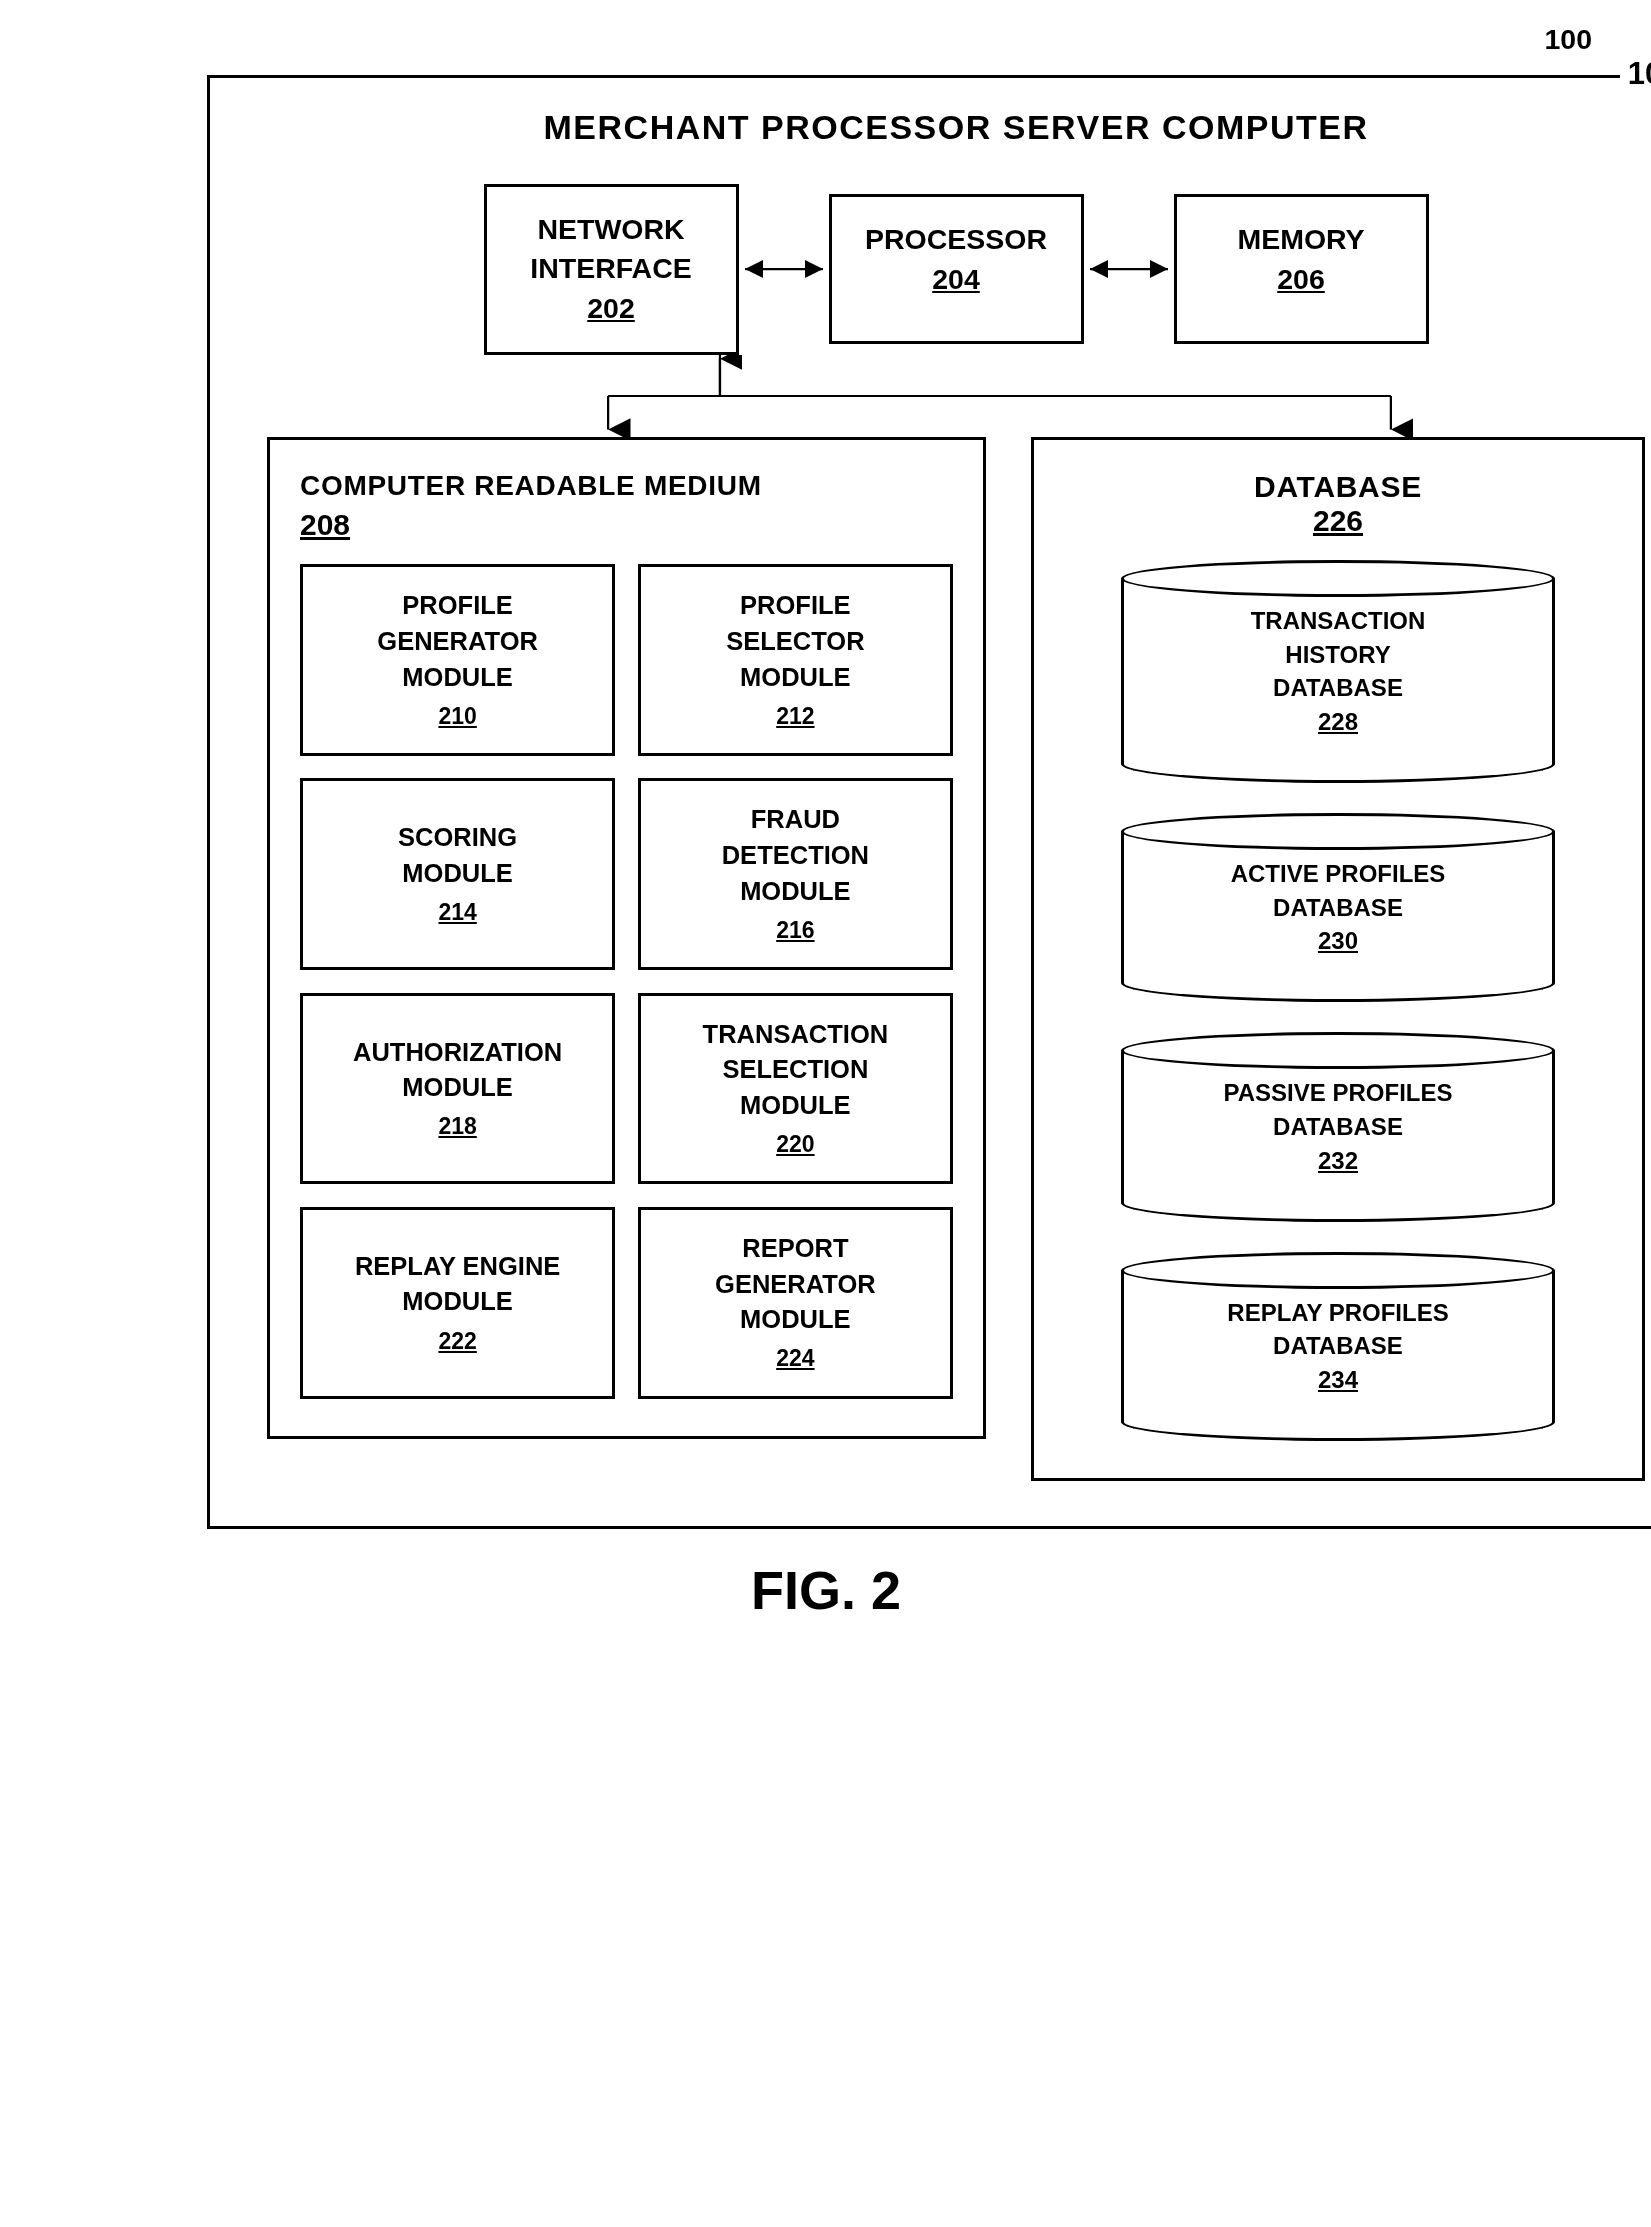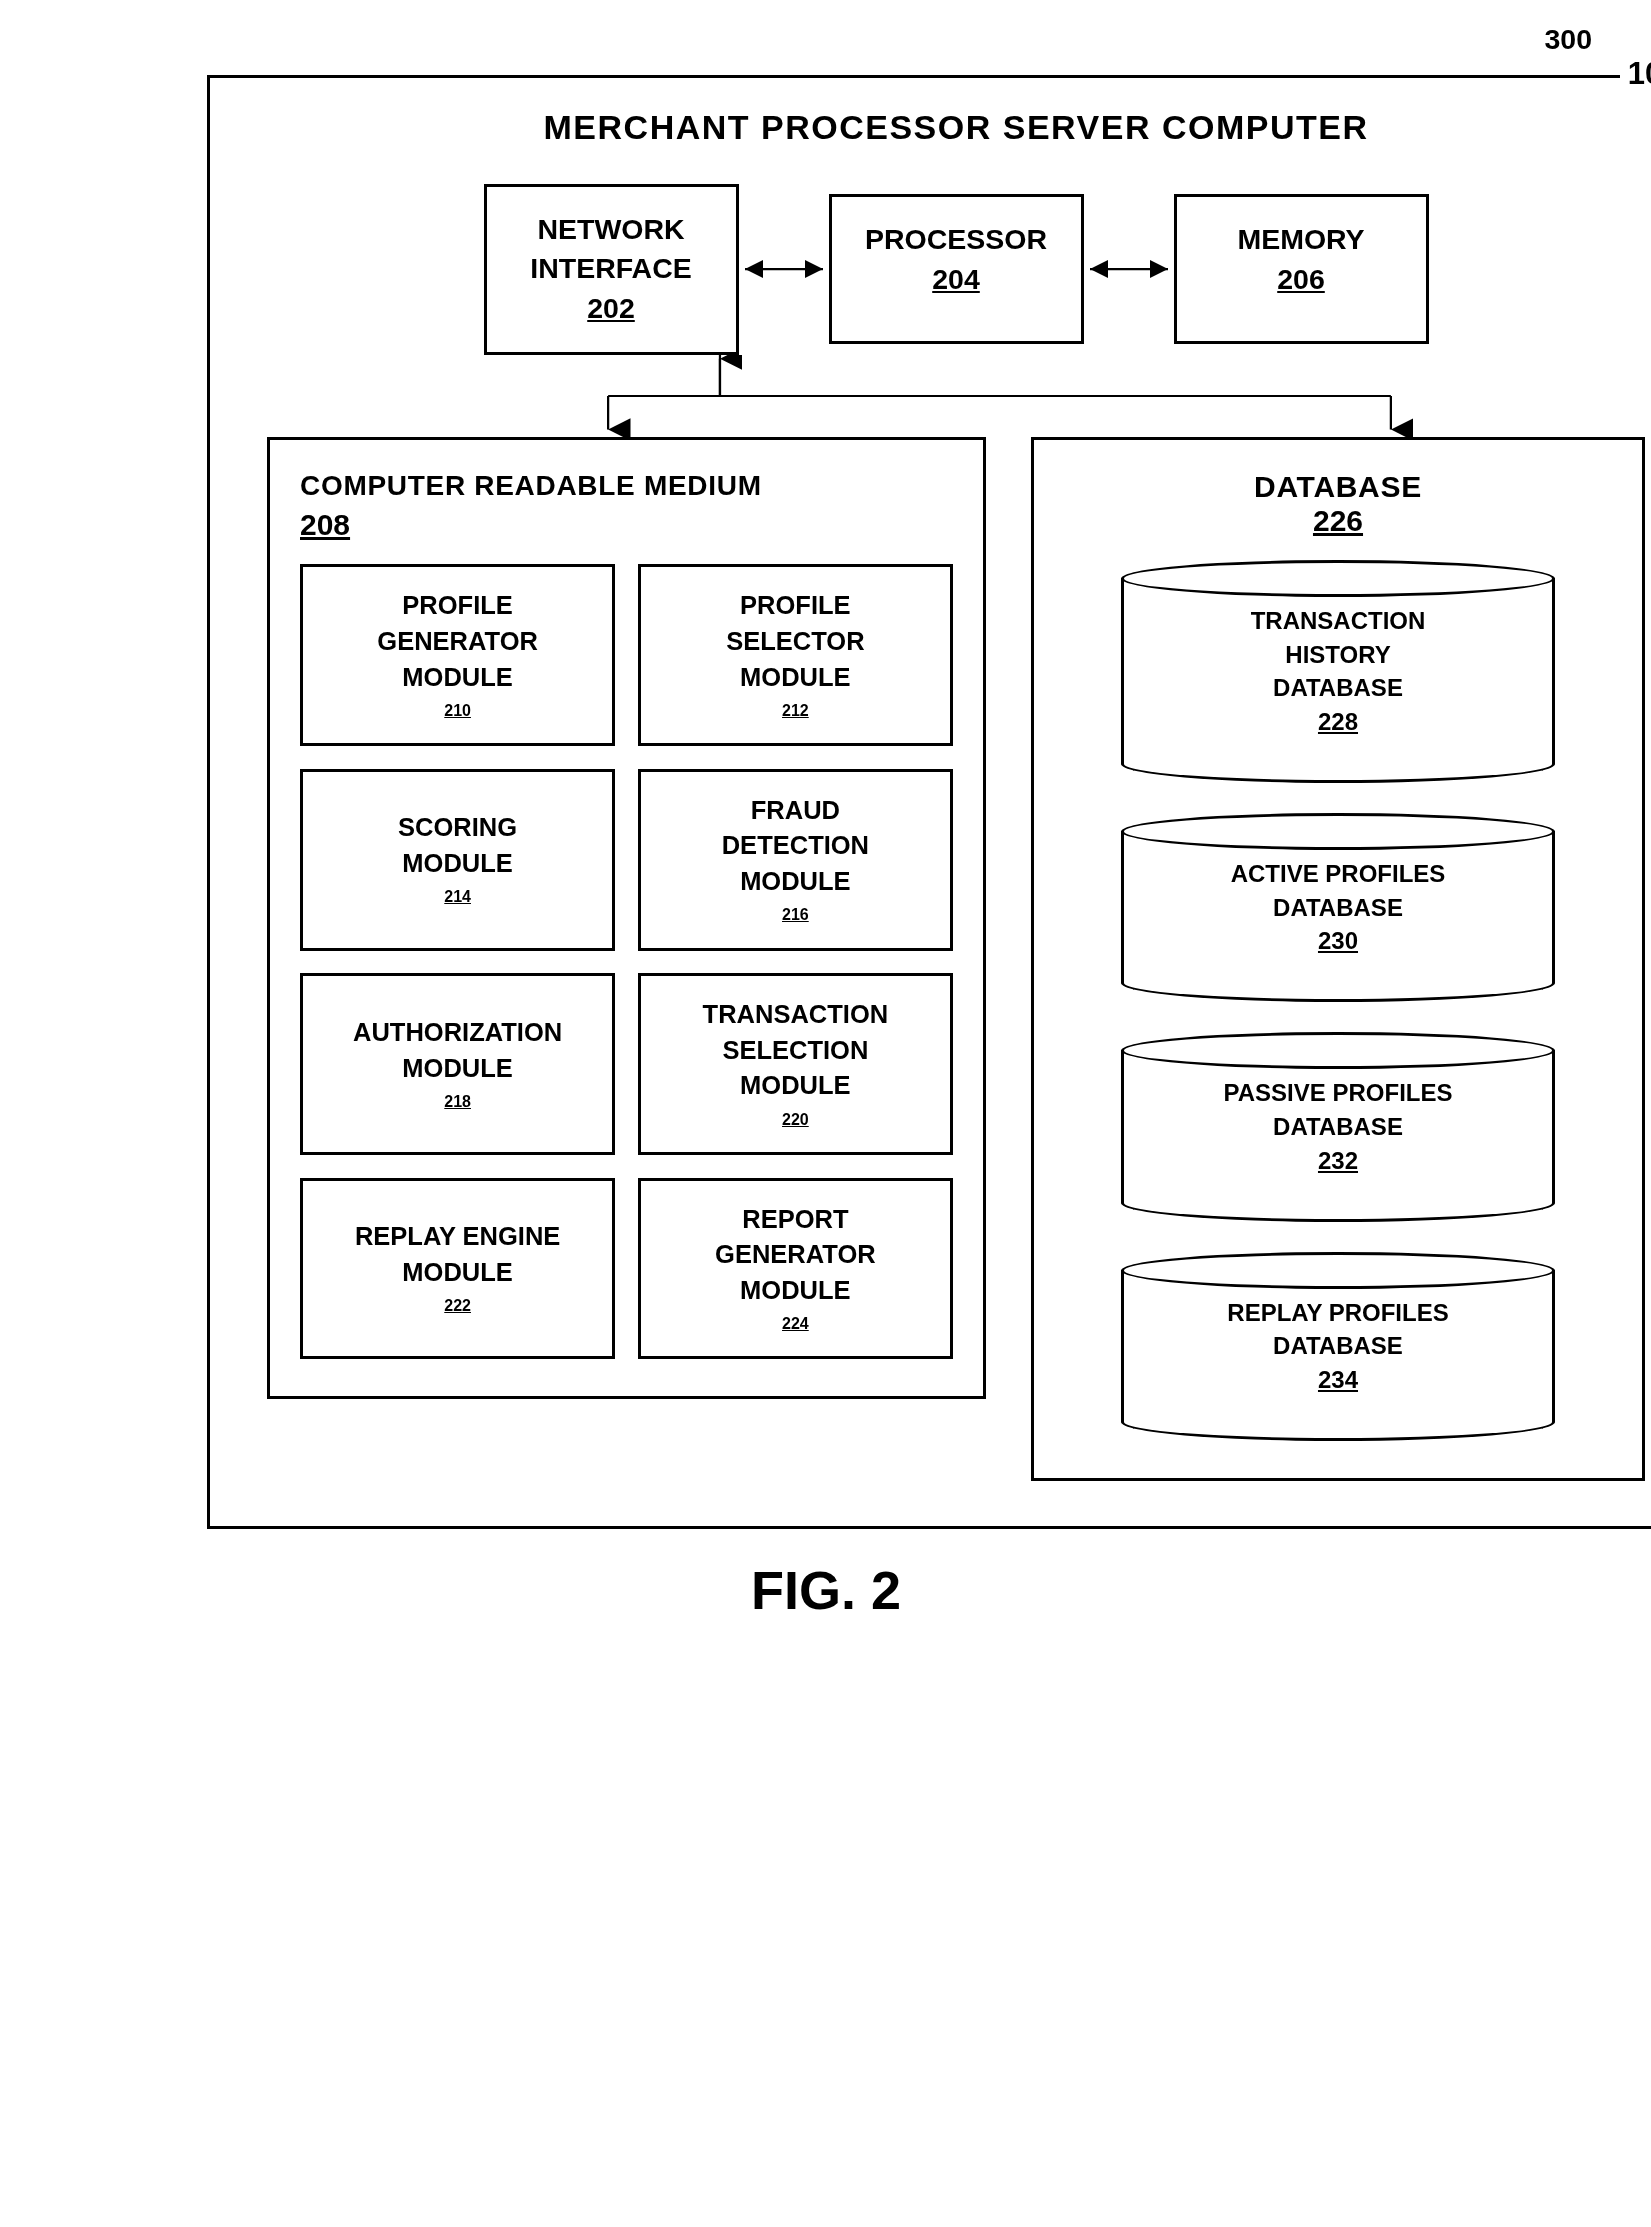--- a/index.html
+++ b/index.html
@@ -114,21 +114,21 @@
       font-size: 25.5px;
       line-height: 1.4;
       min-height: 165px;
       display: flex;
       flex-direction: column;
       align-items: center;
       justify-content: center;
     }
 
     .module-ref {
-      font-size: 16px;
+      font-size: 23px;
       text-decoration: underline;
       font-weight: bold;
       display: block;
       margin-top: 4.5px;
     }
 
     
     .db-outer-box {
       border: 3px solid #000;
       width: 614px;
@@ -226,21 +226,21 @@
 
     .diagram-wrapper {
       position: relative;
       width: 1238px;
     }
 
   </style>
 </head>
 <body>
 
-<div class="page-number">300</div>
+<div class="page-number">100</div>
 
 <div class="diagram-wrapper">
   <div class="merchant-box">
     <div class="merchant-ref">106</div>
     <div class="merchant-label">MERCHANT PROCESSOR SERVER COMPUTER</div>
 
     <div class="top-components-row">
 
       <div class="component-box network-box">
         <span>NETWORK<br>INTERFACE</span>

